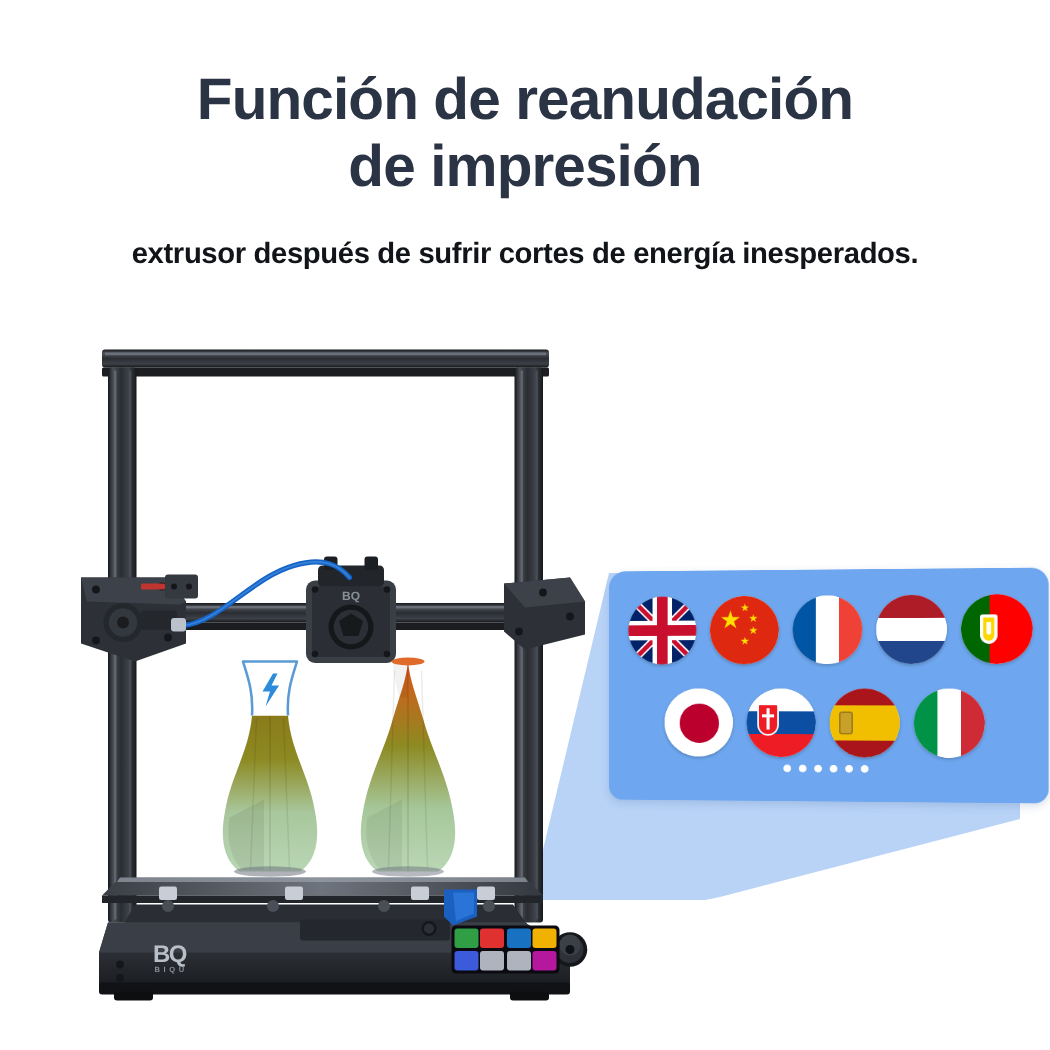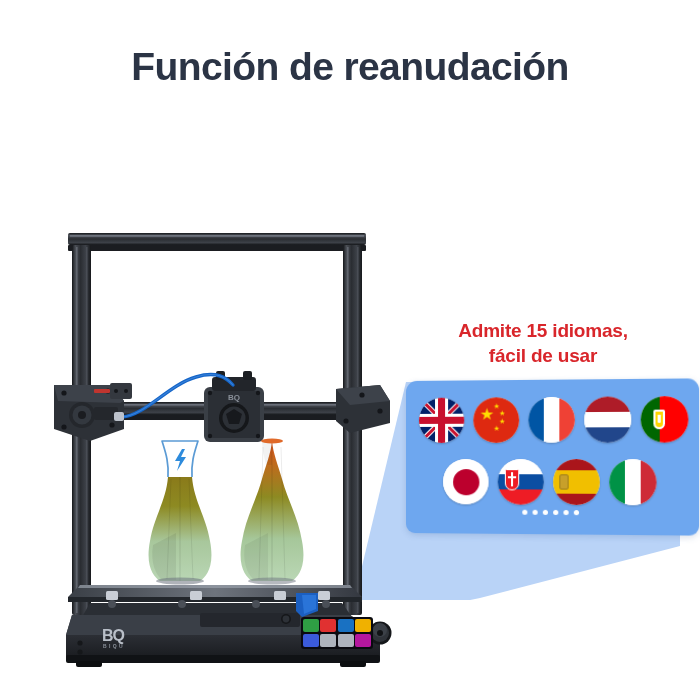--- a/index.html
+++ b/index.html
@@ -194,29 +194,27 @@
   .sk.bl{ background:#3b5bdb; } .sk.w { background:#aeb3bd; }
   .sk.m { background:#b5179e; }
 </style>
 </head>
 <body>
 
 <div id="stage">
 
   <div class="headline">
     <span>Función de reanudación</span>
+    <span class="l2">de impresión</span>
   </div>
 
   <div class="subhead">
+    <span class="l2" style="display:block">extrusor después de sufrir cortes de energía inesperados.</span>
   </div>
 
-  <div class="redcall">
-    <span>Admite 15 idiomas,</span>
-    <span class="l2" style="display:block">fácil de usar</span>
-  </div>
 
   <svg class="cone" viewBox="0 0 370 230">
     <polygon points="18,255 76,12 350,12 350,176 150,228" fill="#b9d3f7"></polygon>
   </svg>
 
   <div class="printer">
     <svg class="pr-svg" width="360" height="445" viewBox="0 0 360 445">
       <defs>
         <linearGradient id="extr" x1="0" y1="0" x2="1" y2="0">
           <stop offset="0" stop-color="#15171a"></stop>

